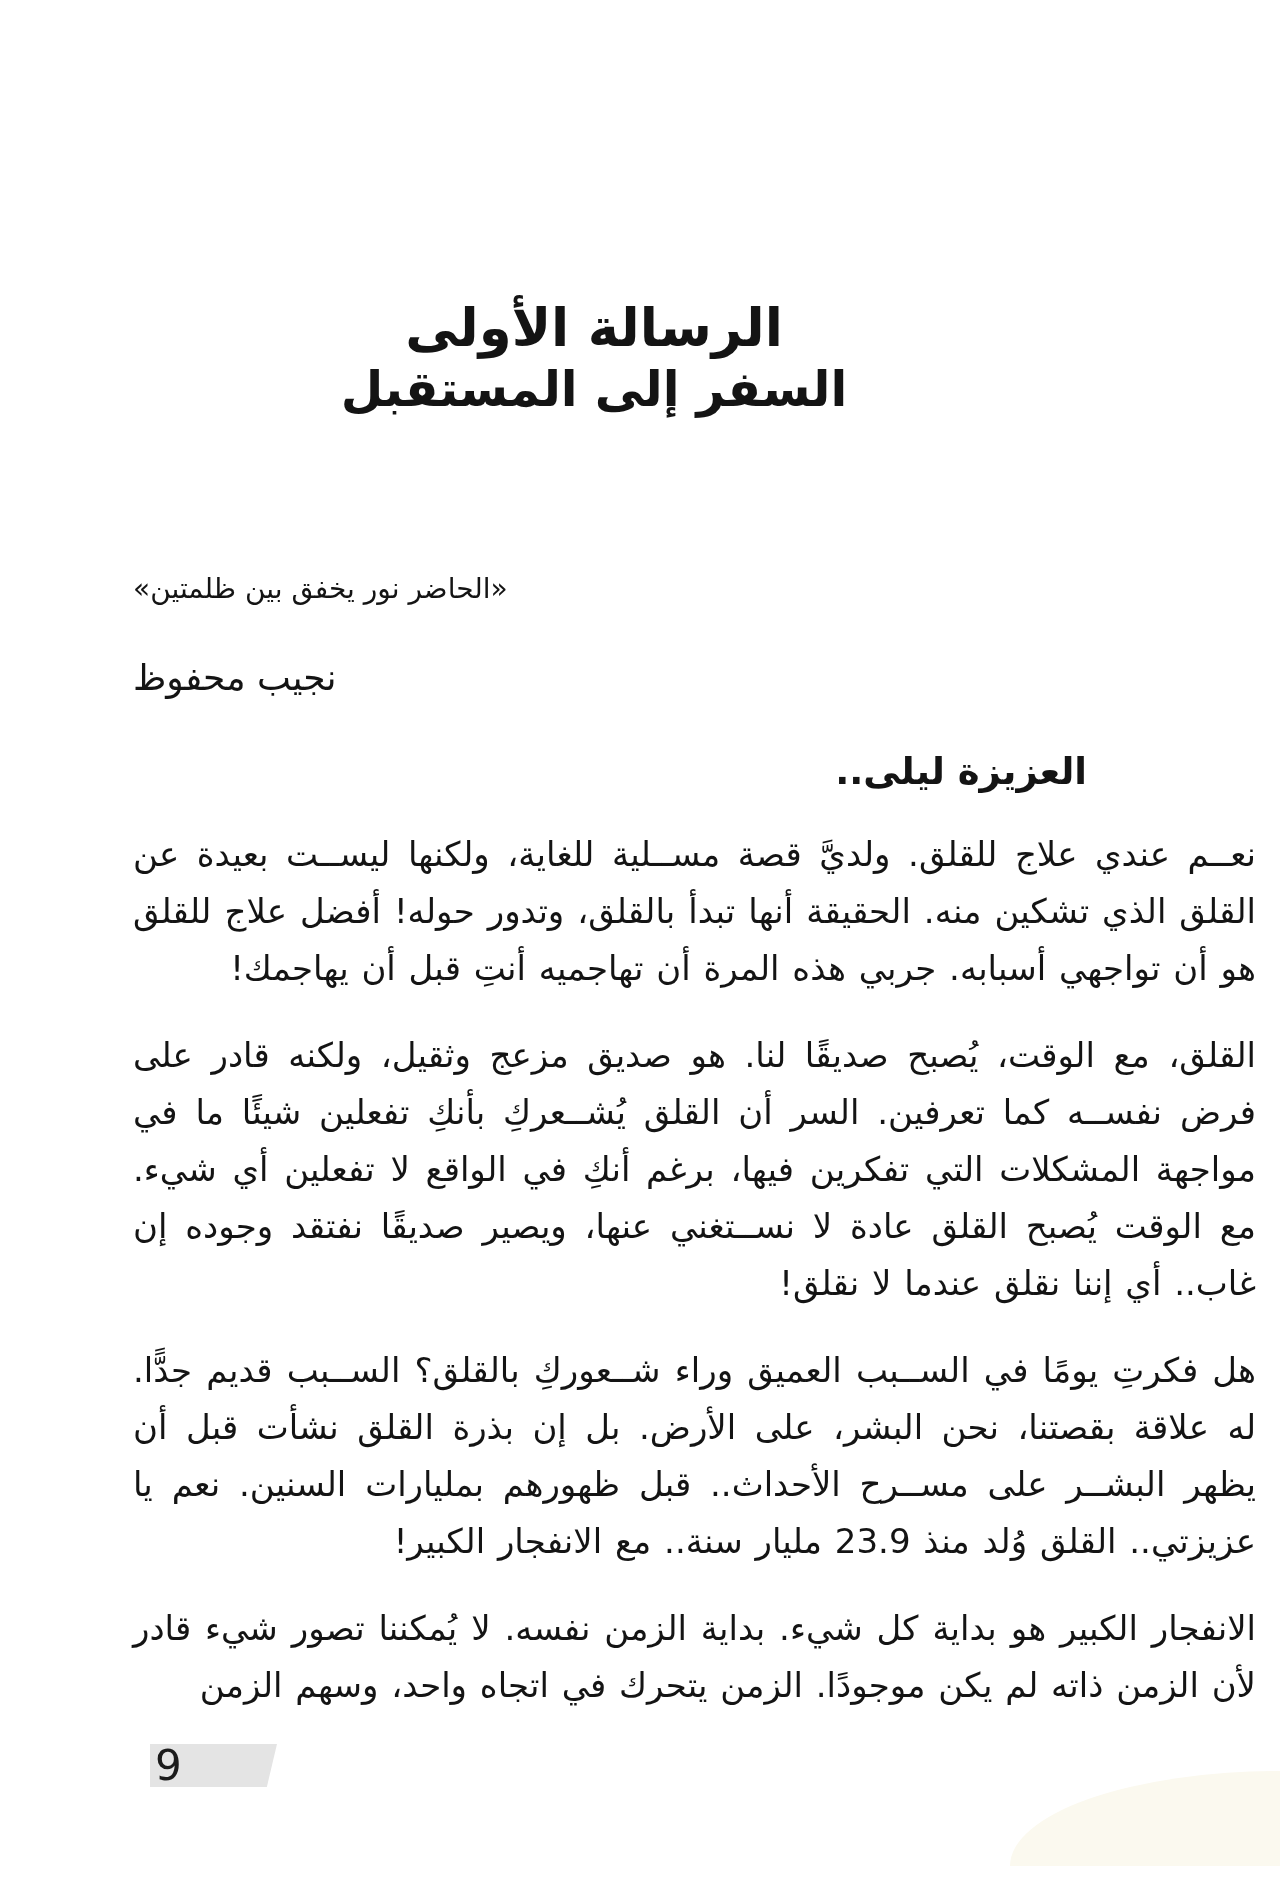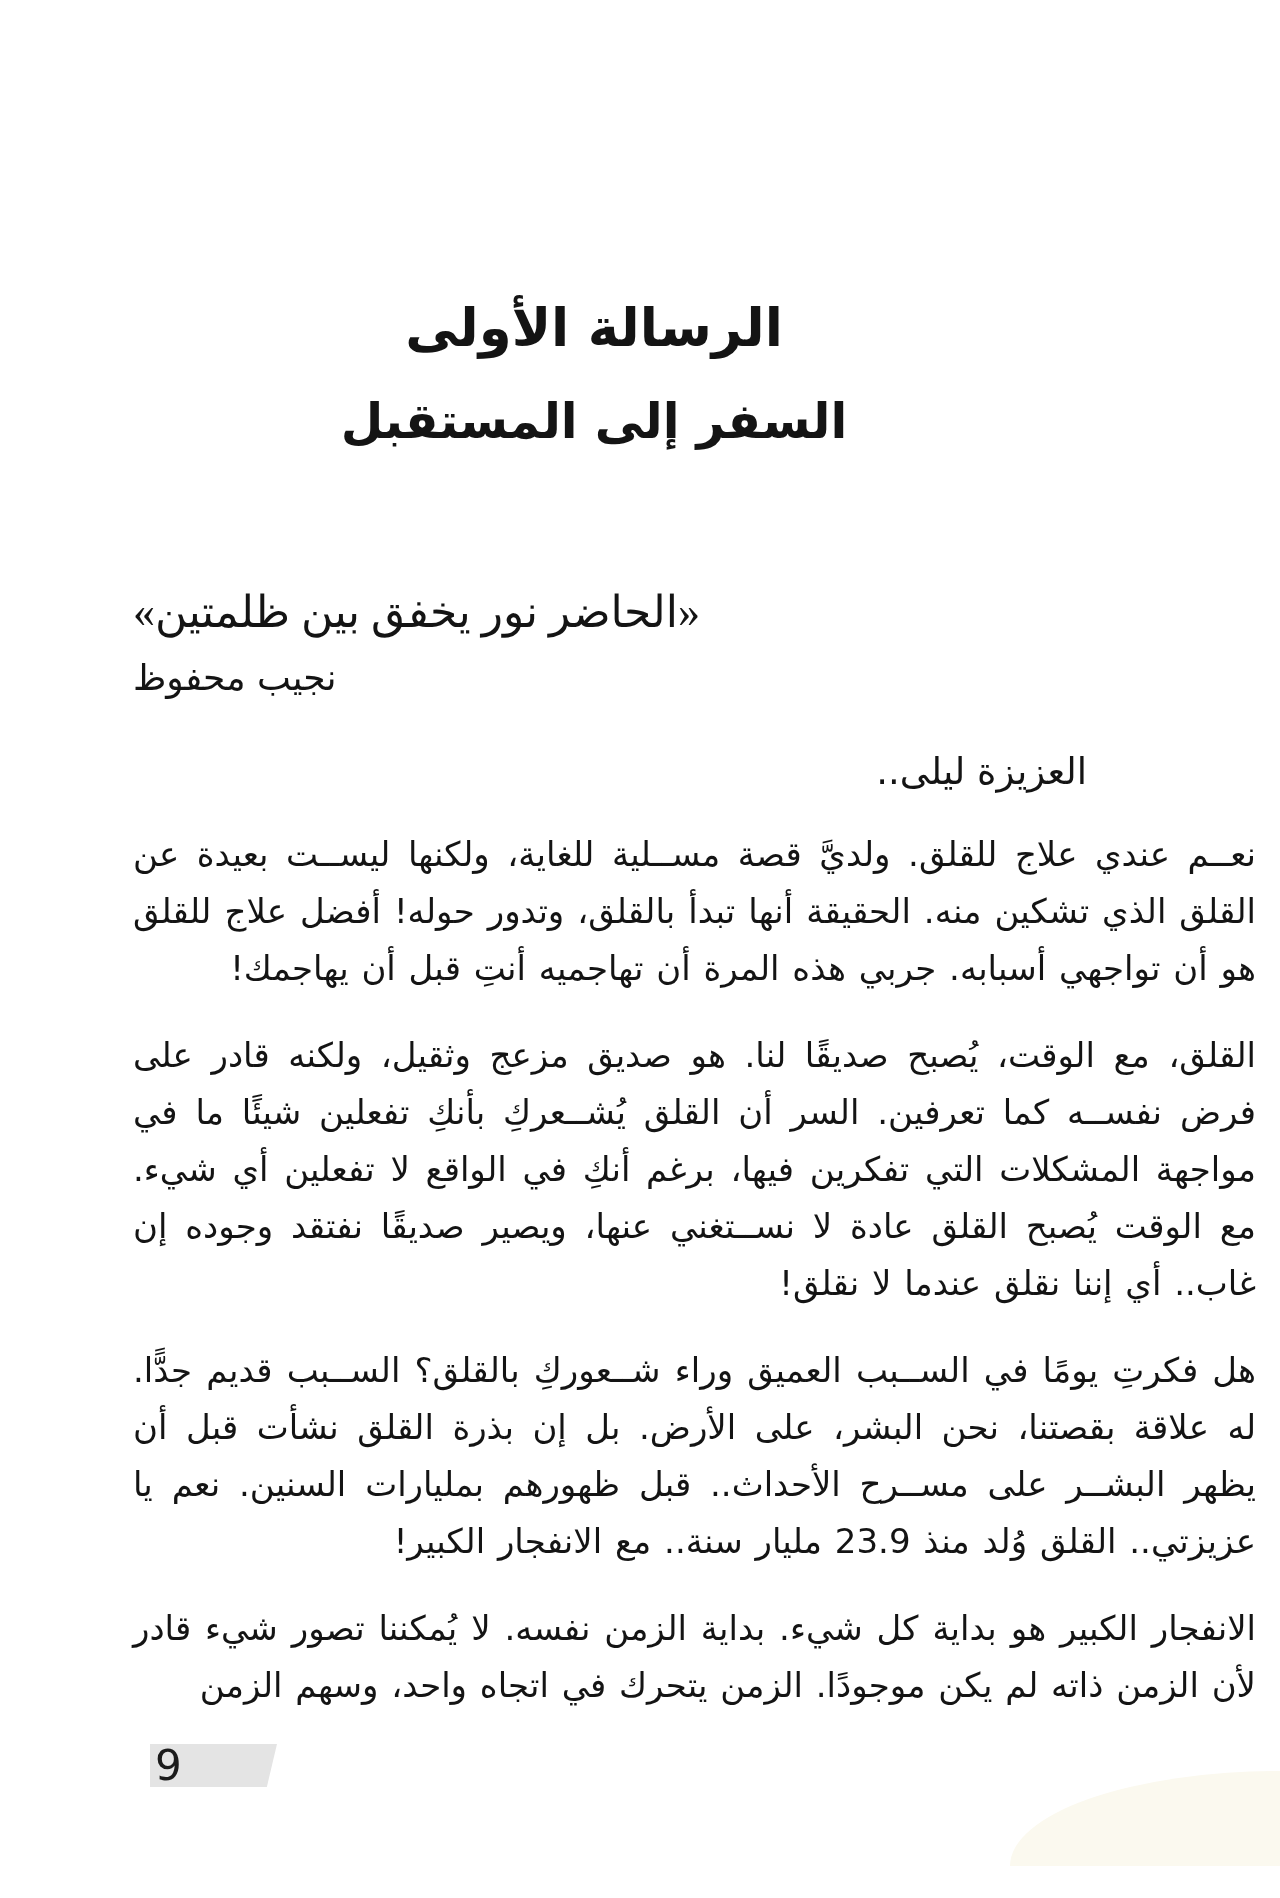--- a/index.html
+++ b/index.html
@@ -12,33 +12,33 @@
     overflow:hidden;
   }
   .heading-block {
     position:absolute; left:133px; top:296px; width:922px;
     text-align:center; direction:rtl;
   }
   .title {
     font-size:53px; font-weight:700; line-height:64px; letter-spacing:0;
   }
   .subtitle {
-    font-size:49px; font-weight:700; line-height:60px; margin-top:32px;
+    font-size:49px; font-weight:700; line-height:60px; 
   }
   .epigraph-quote {
-    position:absolute; left:133px; top:588px;
-    direction:rtl; font-size:44px; line-height:50px; white-space:nowrap;font-family:Liberation Serif, serif;
+    position:absolute; left:133px; top:564px;
+    direction:rtl; font-size:28px; line-height:50px; white-space:nowrap;
   }
   .epigraph-author {
     position:absolute; left:133px; top:652px;
     direction:rtl; font-size:36px; font-weight:400; line-height:52px; white-space:nowrap;
   }
   .salutation {
     position:absolute; right:193px; top:745px;
-    direction:rtl; font-size:37px; font-weight:400; line-height:54px; white-space:nowrap;
+    direction:rtl; font-size:37px; font-weight:700; line-height:54px; white-space:nowrap;
   }
   .body-text {
     position:absolute; left:133px; right:24px; top:826px;
     direction:rtl; text-align:justify;
     font-size:34px; line-height:57px; word-spacing:2px;
   }
   .body-text p { margin:0 0 0 0; }
   .body-text p + p { margin-top:30px; }
   .page-number-band {
     position:absolute; left:150px; top:1744px;

